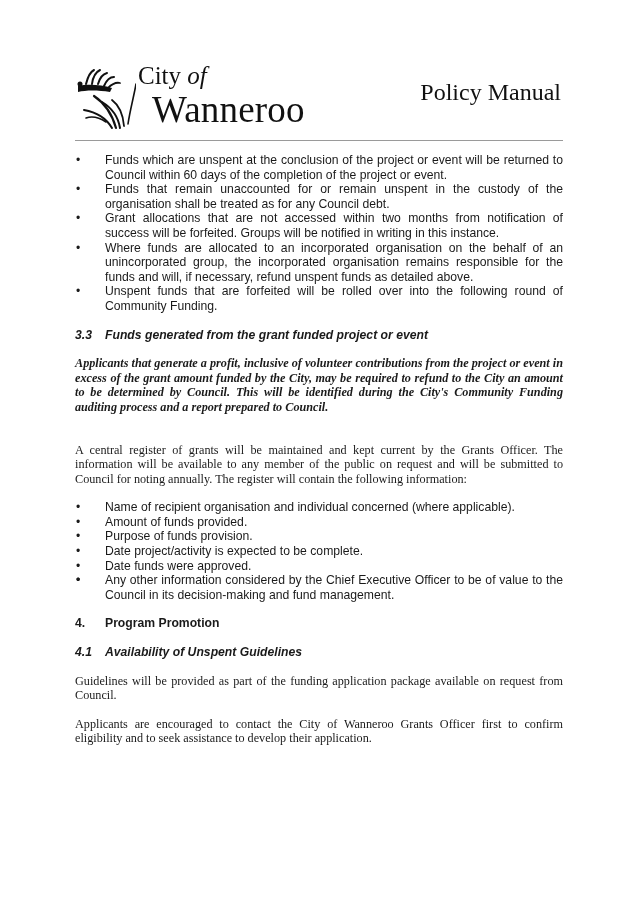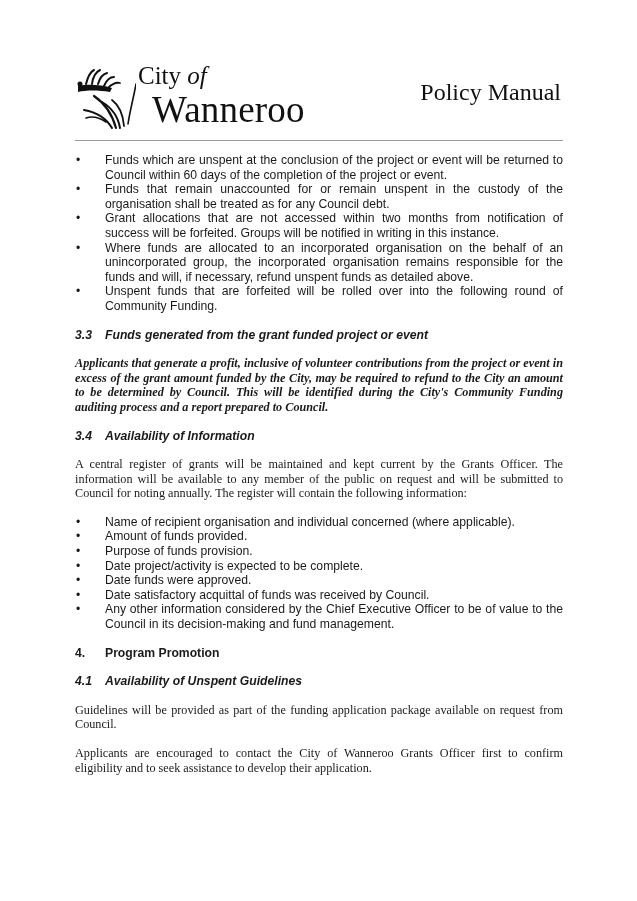--- a/index.html
+++ b/index.html
@@ -62,34 +62,30 @@
 
   <div class="gap-m"></div>
   <h3 class="sub">
       <span class="num">3.3</span>
       <span>Funds generated from the grant funded project or event</span>
     </h3>
   <div class="gap-m"></div>
   <p class="bold-italic">Applicants that generate a profit, inclusive of volunteer contributions from the project or event in excess of the grant amount funded by the City, may be required to refund to the City an amount to be determined by Council.  This will be identified during the City's Community Funding auditing process and a report prepared to Council.</p>
 
   <div class="gap-m"></div>
-  <h3 class="sub">
-      <span class="num">3.4</span>
-      <span>Availability of Information</span>
-    </h3>
   <div class="gap-m"></div>
   <p>A central register of grants will be maintained and kept current by the Grants Officer.  The information will be available to any member of the public on request and will be submitted to Council for noting annually.  The register will contain the following information:</p>
   <div class="gap-m"></div>
   <ul class="bullets">
     <li><span class="dot">•</span><span>Name of recipient organisation and individual concerned (where applicable).</span></li>
     <li><span class="dot">•</span><span>Amount of funds provided.</span></li>
     <li><span class="dot">•</span><span>Purpose of funds provision.</span></li>
     <li><span class="dot">•</span><span>Date project/activity is expected to be complete.</span></li>
     <li><span class="dot">•</span><span>Date funds were approved.</span></li>
-    <li><span class="dot">•</span><span>Date satisfactory acquittal of funds was received by Council.</span></li>
+    <li><span class="dot">•</span></li>
     <li><span class="dot">•</span><span>Any other information considered by the Chief Executive Officer to be of value to the Council in its decision-making and fund management.</span></li>
   </ul>
 
   <div class="gap-m"></div>
   <h2 class="sec">
       <span class="num">4.</span>
       <span>Program Promotion</span>
     </h2>
   <div class="gap-m"></div>
   <h3 class="sub">

